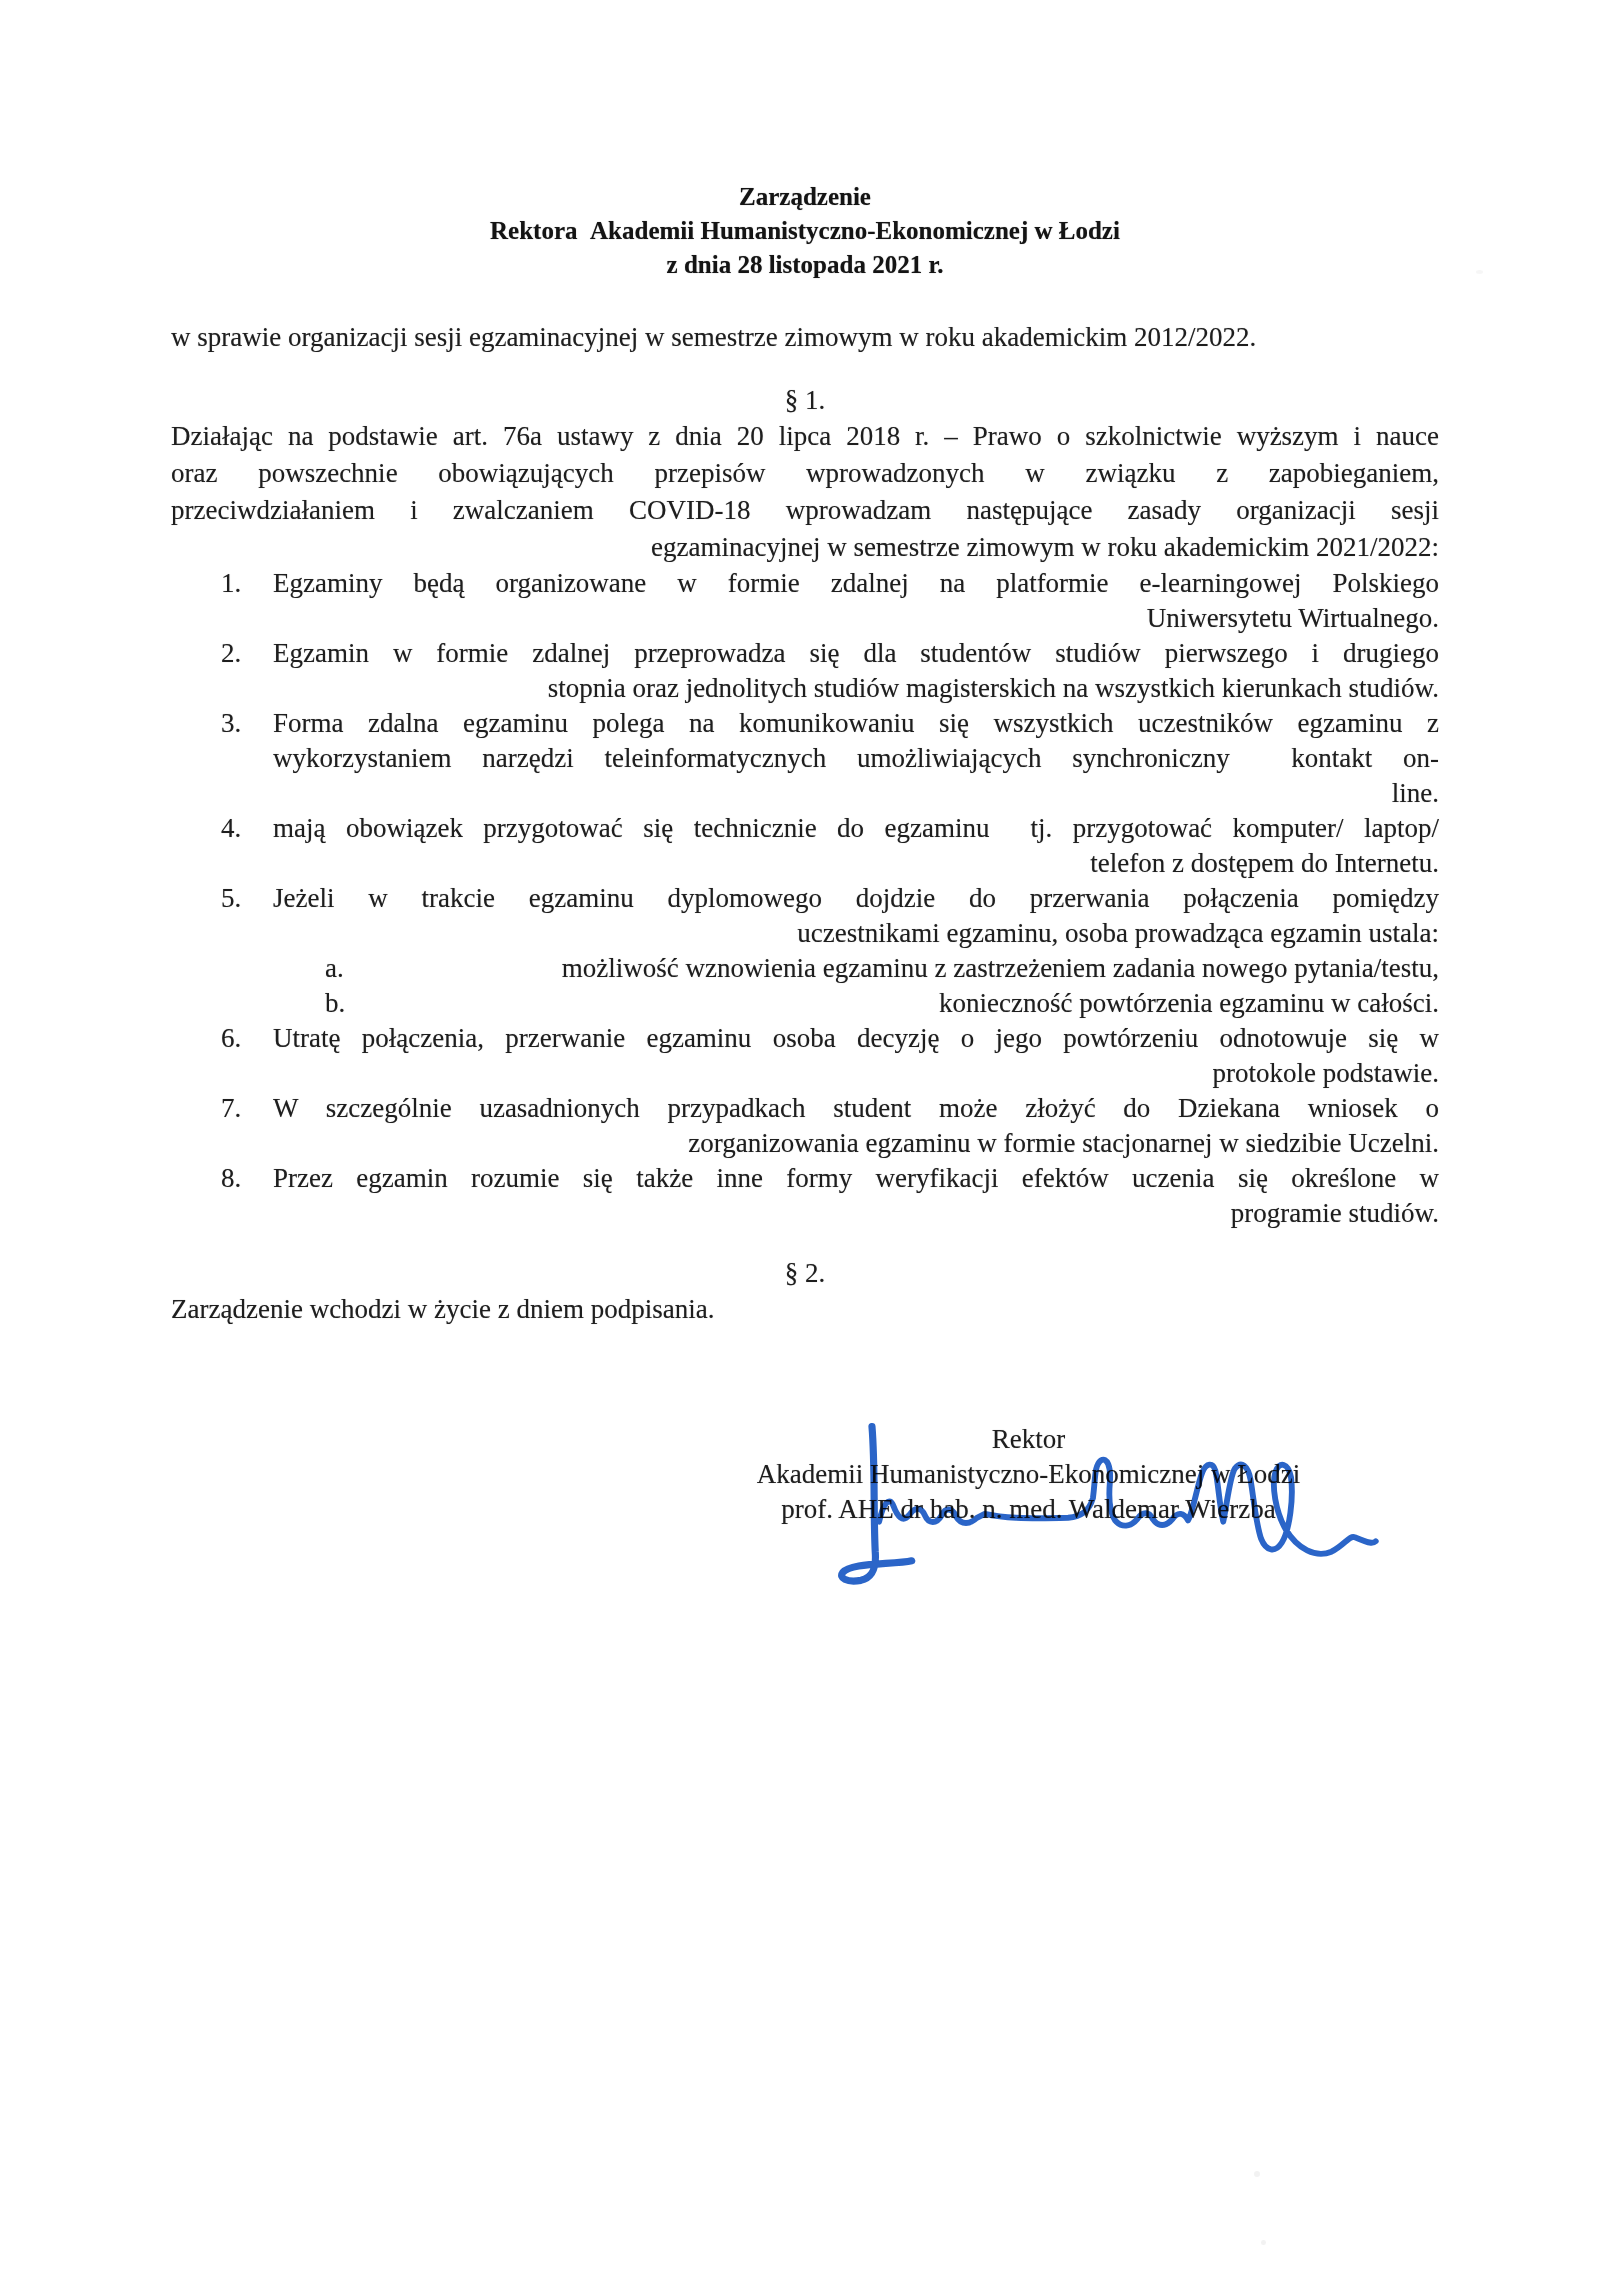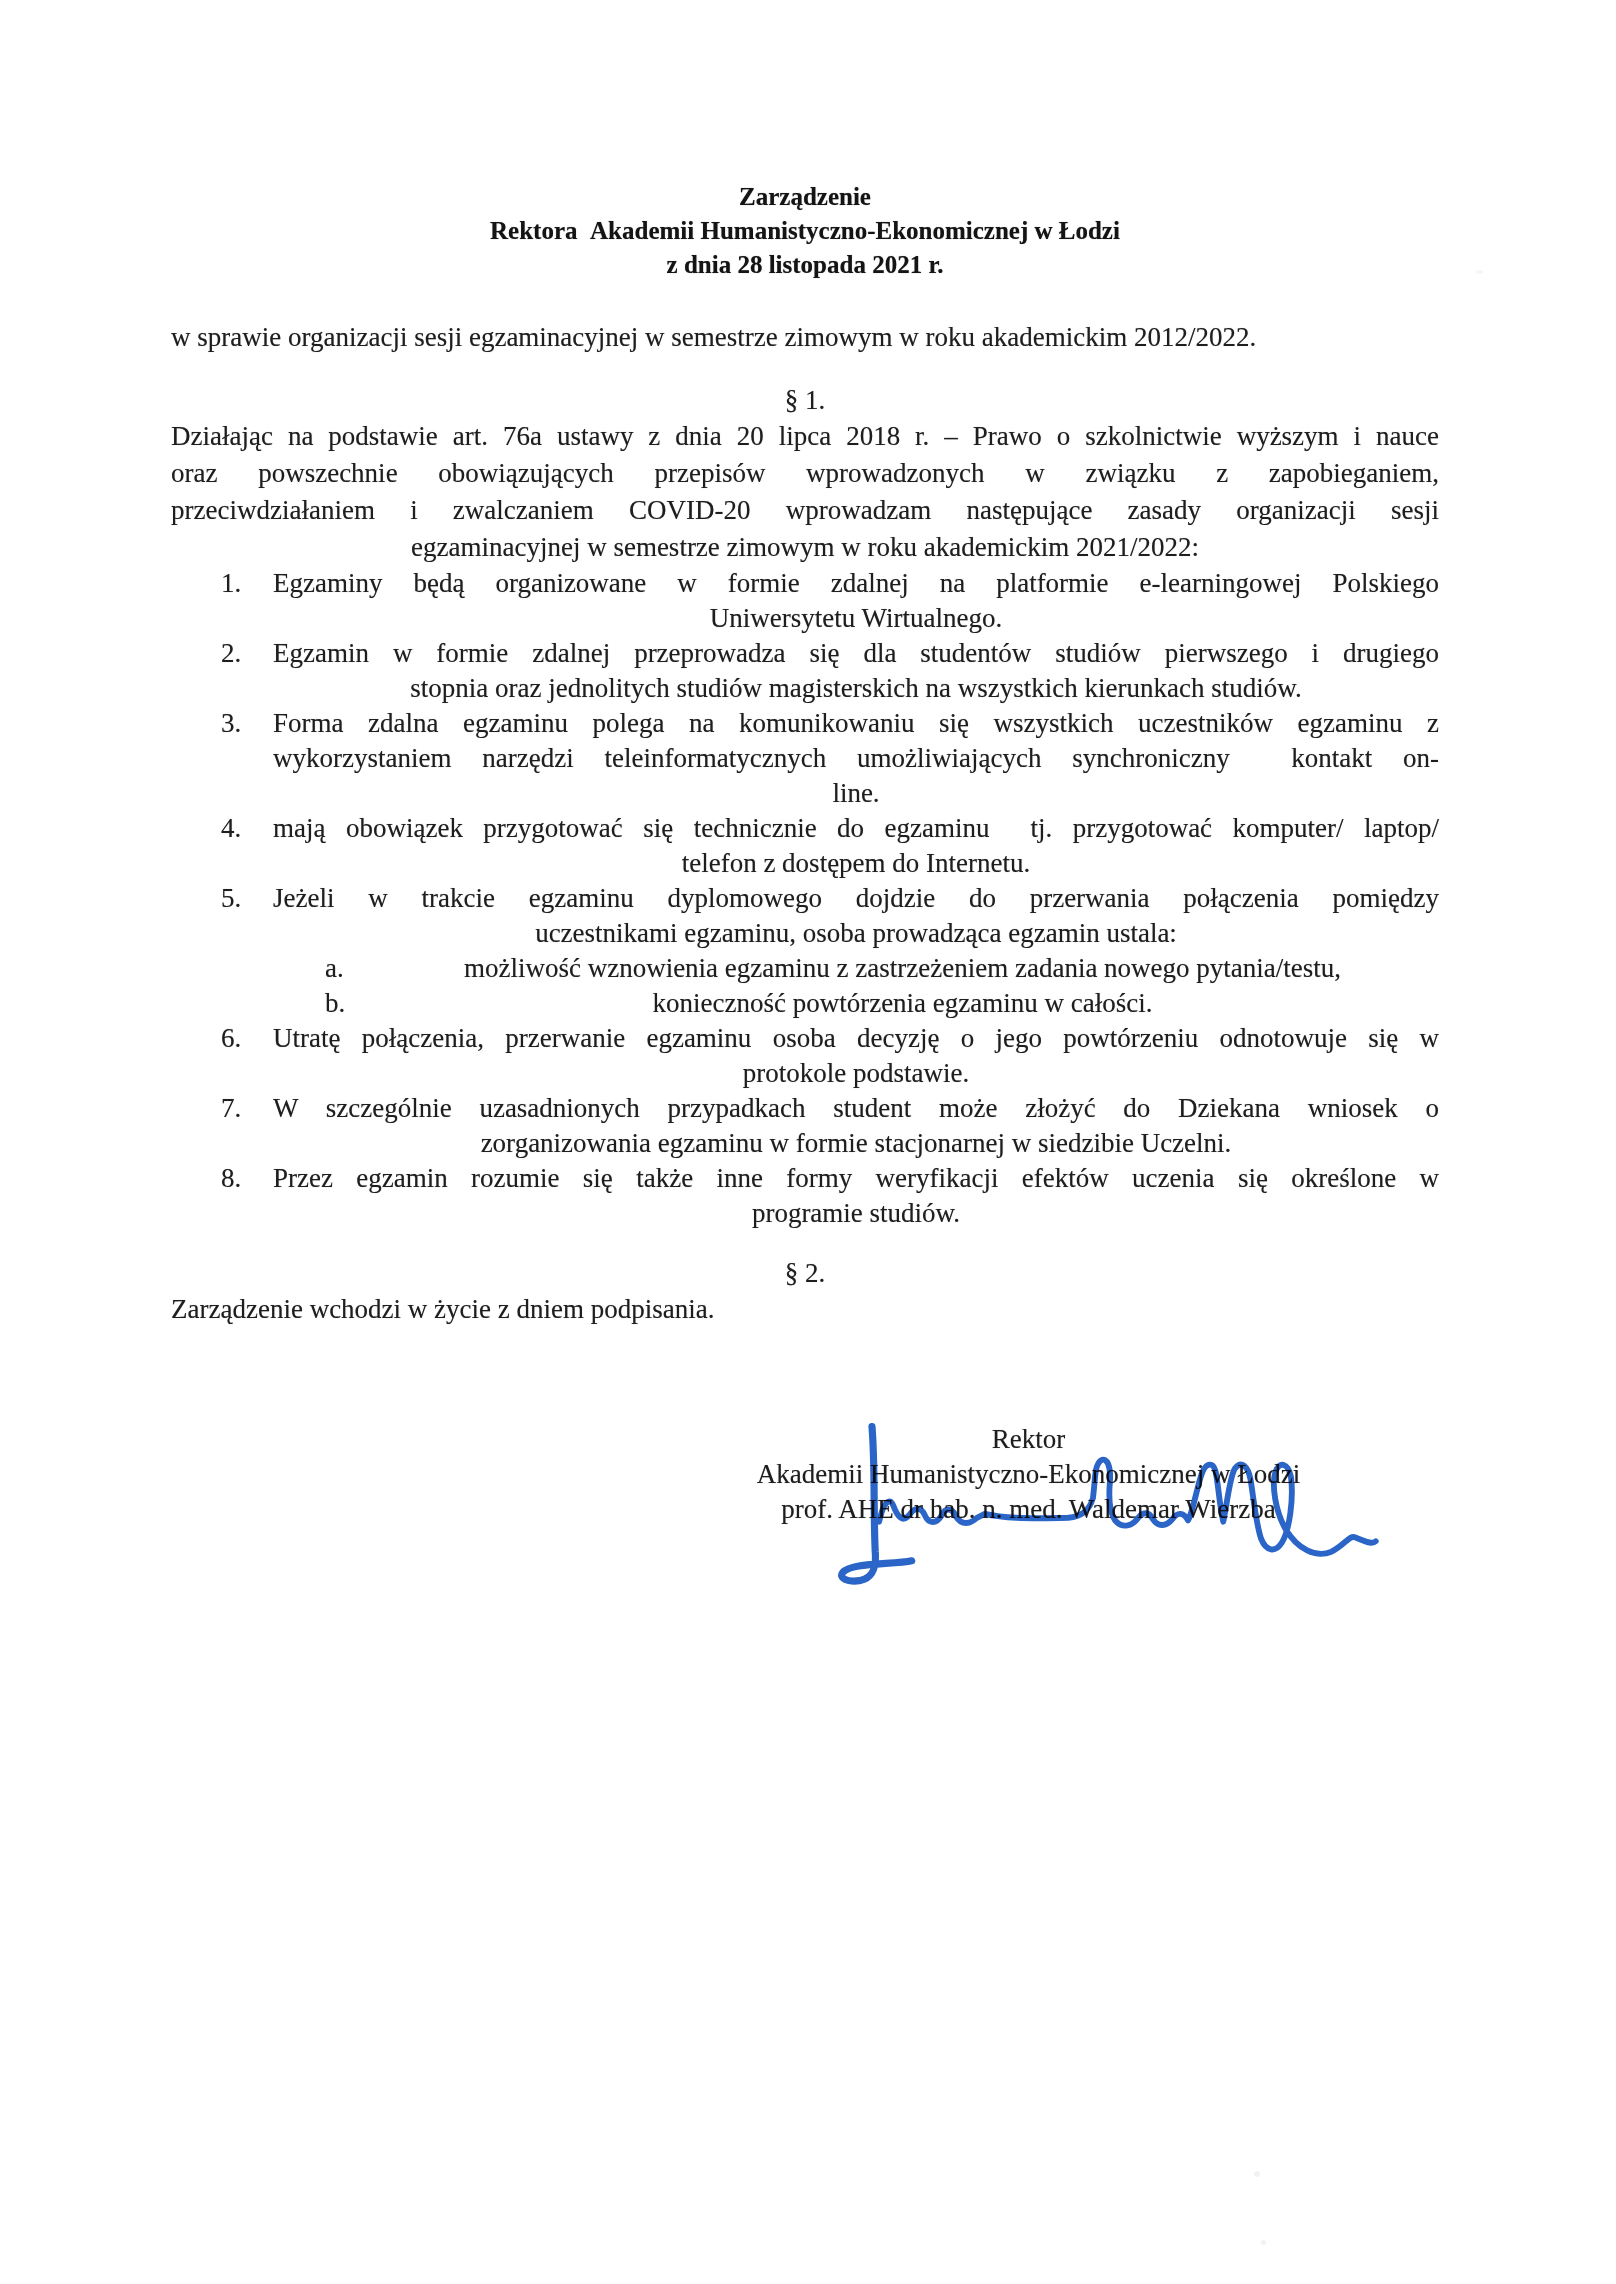--- a/index.html
+++ b/index.html
@@ -26,21 +26,21 @@
     line-height: 34px;
     color: #141414;
     text-shadow: 0 0 0.9px rgba(10,10,10,0.5);
   }
   .subject { margin-top: 37px; line-height: 36px; text-align: left; }
   .h-section { text-align: center; line-height: 36px; }
   .h1x { margin-top: 27px; }
   .h2x { margin-top: 23.5px; }
   .intro { line-height: 37px; }
   .jline { text-align: justify; text-align-last: justify; }
-  .lline { text-align: center; }
+  .lline { text-align: right; }
   .list { line-height: 35px; }
   .item { position: relative; padding-left: 102px; }
   .item > .num { position: absolute; left: 50px; top: 0; }
   .sub { position: relative; padding-left: 195px; }
   .sub > .num { position: absolute; left: 154px; top: 0; }
   .closing { line-height: 36px; }
   .sig-block {
     width: 625px;
     margin: 95px 98px 0 auto;
     text-align: center;
@@ -70,21 +70,21 @@
     <div>z dnia 28 listopada 2021 r.</div>
   </div>
 
   <p class="subject">w sprawie organizacji sesji egzaminacyjnej w semestrze zimowym w roku akademickim 2012/2022.</p>
 
   <div class="h-section h1x">§ 1.</div>
 
   <div class="intro">
     <div class="jline">Działając na podstawie art. 76a ustawy z dnia 20 lipca 2018 r. – Prawo o szkolnictwie wyższym i nauce</div>
     <div class="jline">oraz powszechnie obowiązujących przepisów wprowadzonych w związku z zapobieganiem,</div>
-    <div class="jline">przeciwdziałaniem i zwalczaniem COVID-20 wprowadzam następujące zasady organizacji sesji</div>
+    <div class="jline">przeciwdziałaniem i zwalczaniem COVID-18 wprowadzam następujące zasady organizacji sesji</div>
     <div class="lline">egzaminacyjnej w semestrze zimowym w roku akademickim 2021/2022:</div>
   </div>
 
   <div class="list">
 
     <div class="item">
       <span class="num">1.</span>
       <div class="jline">Egzaminy będą organizowane w formie zdalnej na platformie e-learningowej Polskiego</div>
       <div class="lline">Uniwersytetu Wirtualnego.</div>
     </div>

